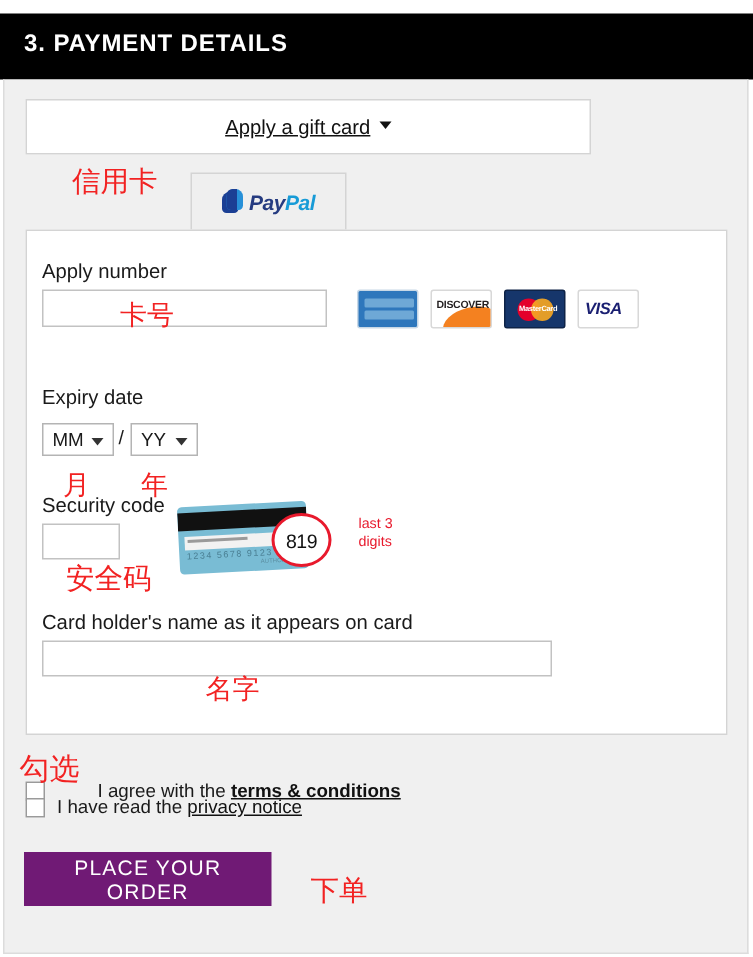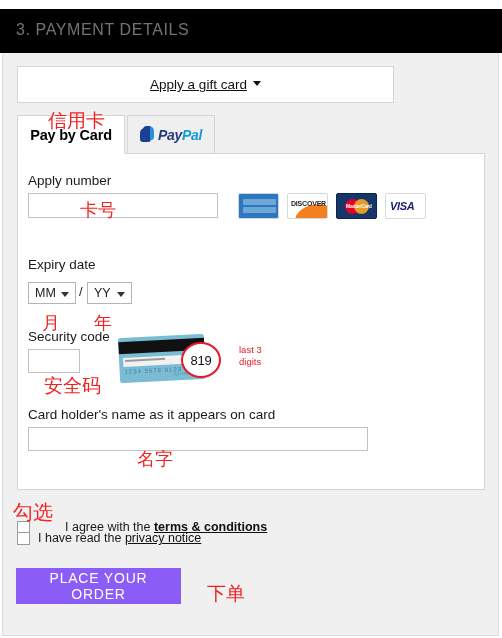--- a/index.html
+++ b/index.html
@@ -29,24 +29,24 @@
   #section-header {
     position: absolute;
     left: 0; top: 9px;
     width: 502px; height: 44px;
     background: #000000;
     box-sizing: border-box;
   }
   #section-header .title {
     position: absolute;
     left: 16px; top: 12px;
-    color: #737373;
+    color: #ffffff;
     font-size: 16px;
     letter-spacing: 0.6px;
-    font-weight: 400;
+    font-weight: 700;
   }
 
   
   #body-panel {
     position: absolute;
     left: 2px; top: 53px;
     width: 497px; height: 583px;
     background: #f0f0f0;
     border: 1px solid #dcdcdc;
     border-top: none;
@@ -113,21 +113,21 @@
     z-index: 3;
   }
   #tab-card .tab-label {
     font-size: 14.5px;
     font-weight: bold;
     color: #000000;
     letter-spacing: -0.2px;
   }
   #tab-paypal {
     left: 110px;
-    width: 88px;
+    width: 104px;
     background: #efefef;
     border-bottom: 1px solid #d4d4d4;
   }
   
   .pp-logo {
     display: flex;
     align-items: center;
     gap: 3px;
   }
   .pp-mark { position: relative; width: 15px; height: 17px; }
@@ -381,21 +381,21 @@
     font-weight: bold;
     cursor: pointer;
   }
   #row-privacy .agree-text .lnk { font-weight: normal; }
 
   
   #place-order {
     position: absolute;
     left: 16px; top: 568px;
     width: 165px; height: 36px;
-    background: #8b5cf6;
+    background: #701a75;
     border: none;
     color: #ffffff;
     font-family: "Liberation Sans", sans-serif;
     font-size: 14px;
     letter-spacing: 0.8px;
     cursor: pointer;
     display: flex;
     align-items: center;
     justify-content: center;
   }
@@ -431,23 +431,20 @@
   <div id="body-panel"></div>
 
   <div id="giftcard-bar">
     <div class="gc-inner">
       <span class="gc-link">Apply a gift card</span>
       <span class="gc-caret"></span>
     </div>
   </div>
 
   <div id="tabs">
-    <div class="tab" id="tab-card">
-      <span class="tab-label">Pay by Card</span>
-    </div>
     <div class="tab" id="tab-paypal">
       <span class="pp-logo">
         <span class="pp-mark">
           <span class="p-back"></span>
           <span class="p-front"></span>
           <span class="p-front2"></span>
         </span>
         <span class="pp-text"><span class="pay">Pay</span><span class="pal">Pal</span></span>
       </span>
     </div>

